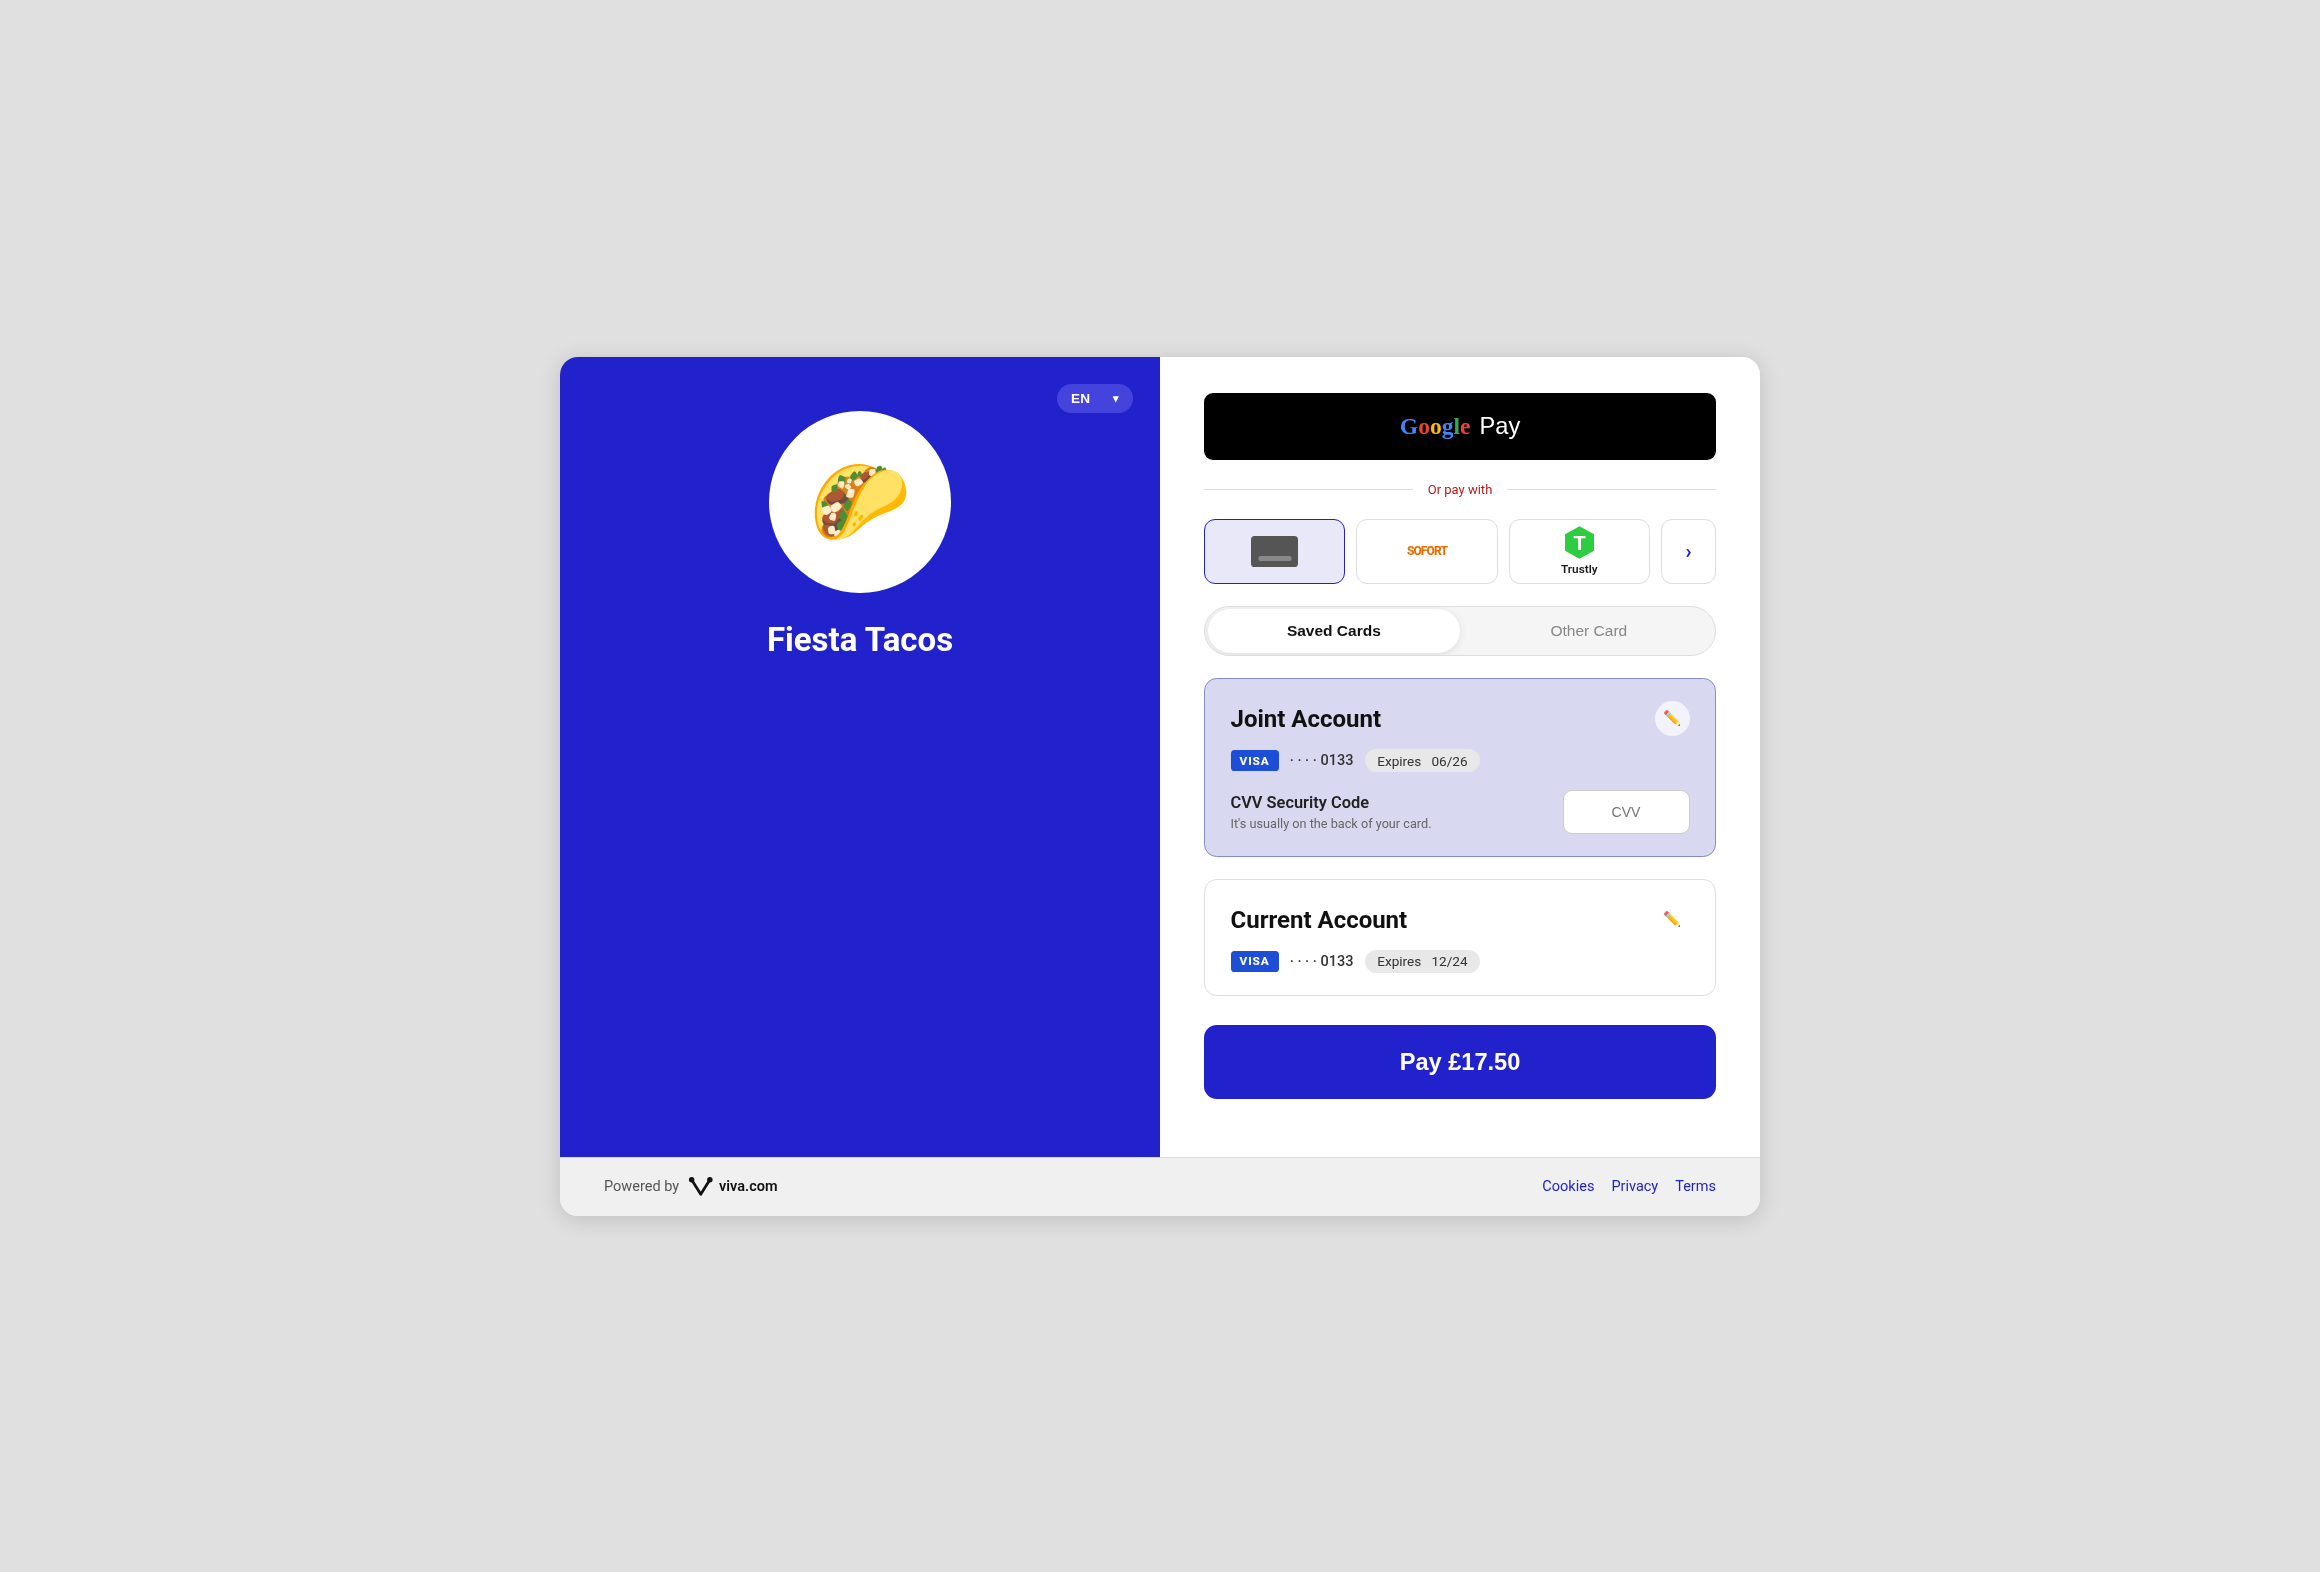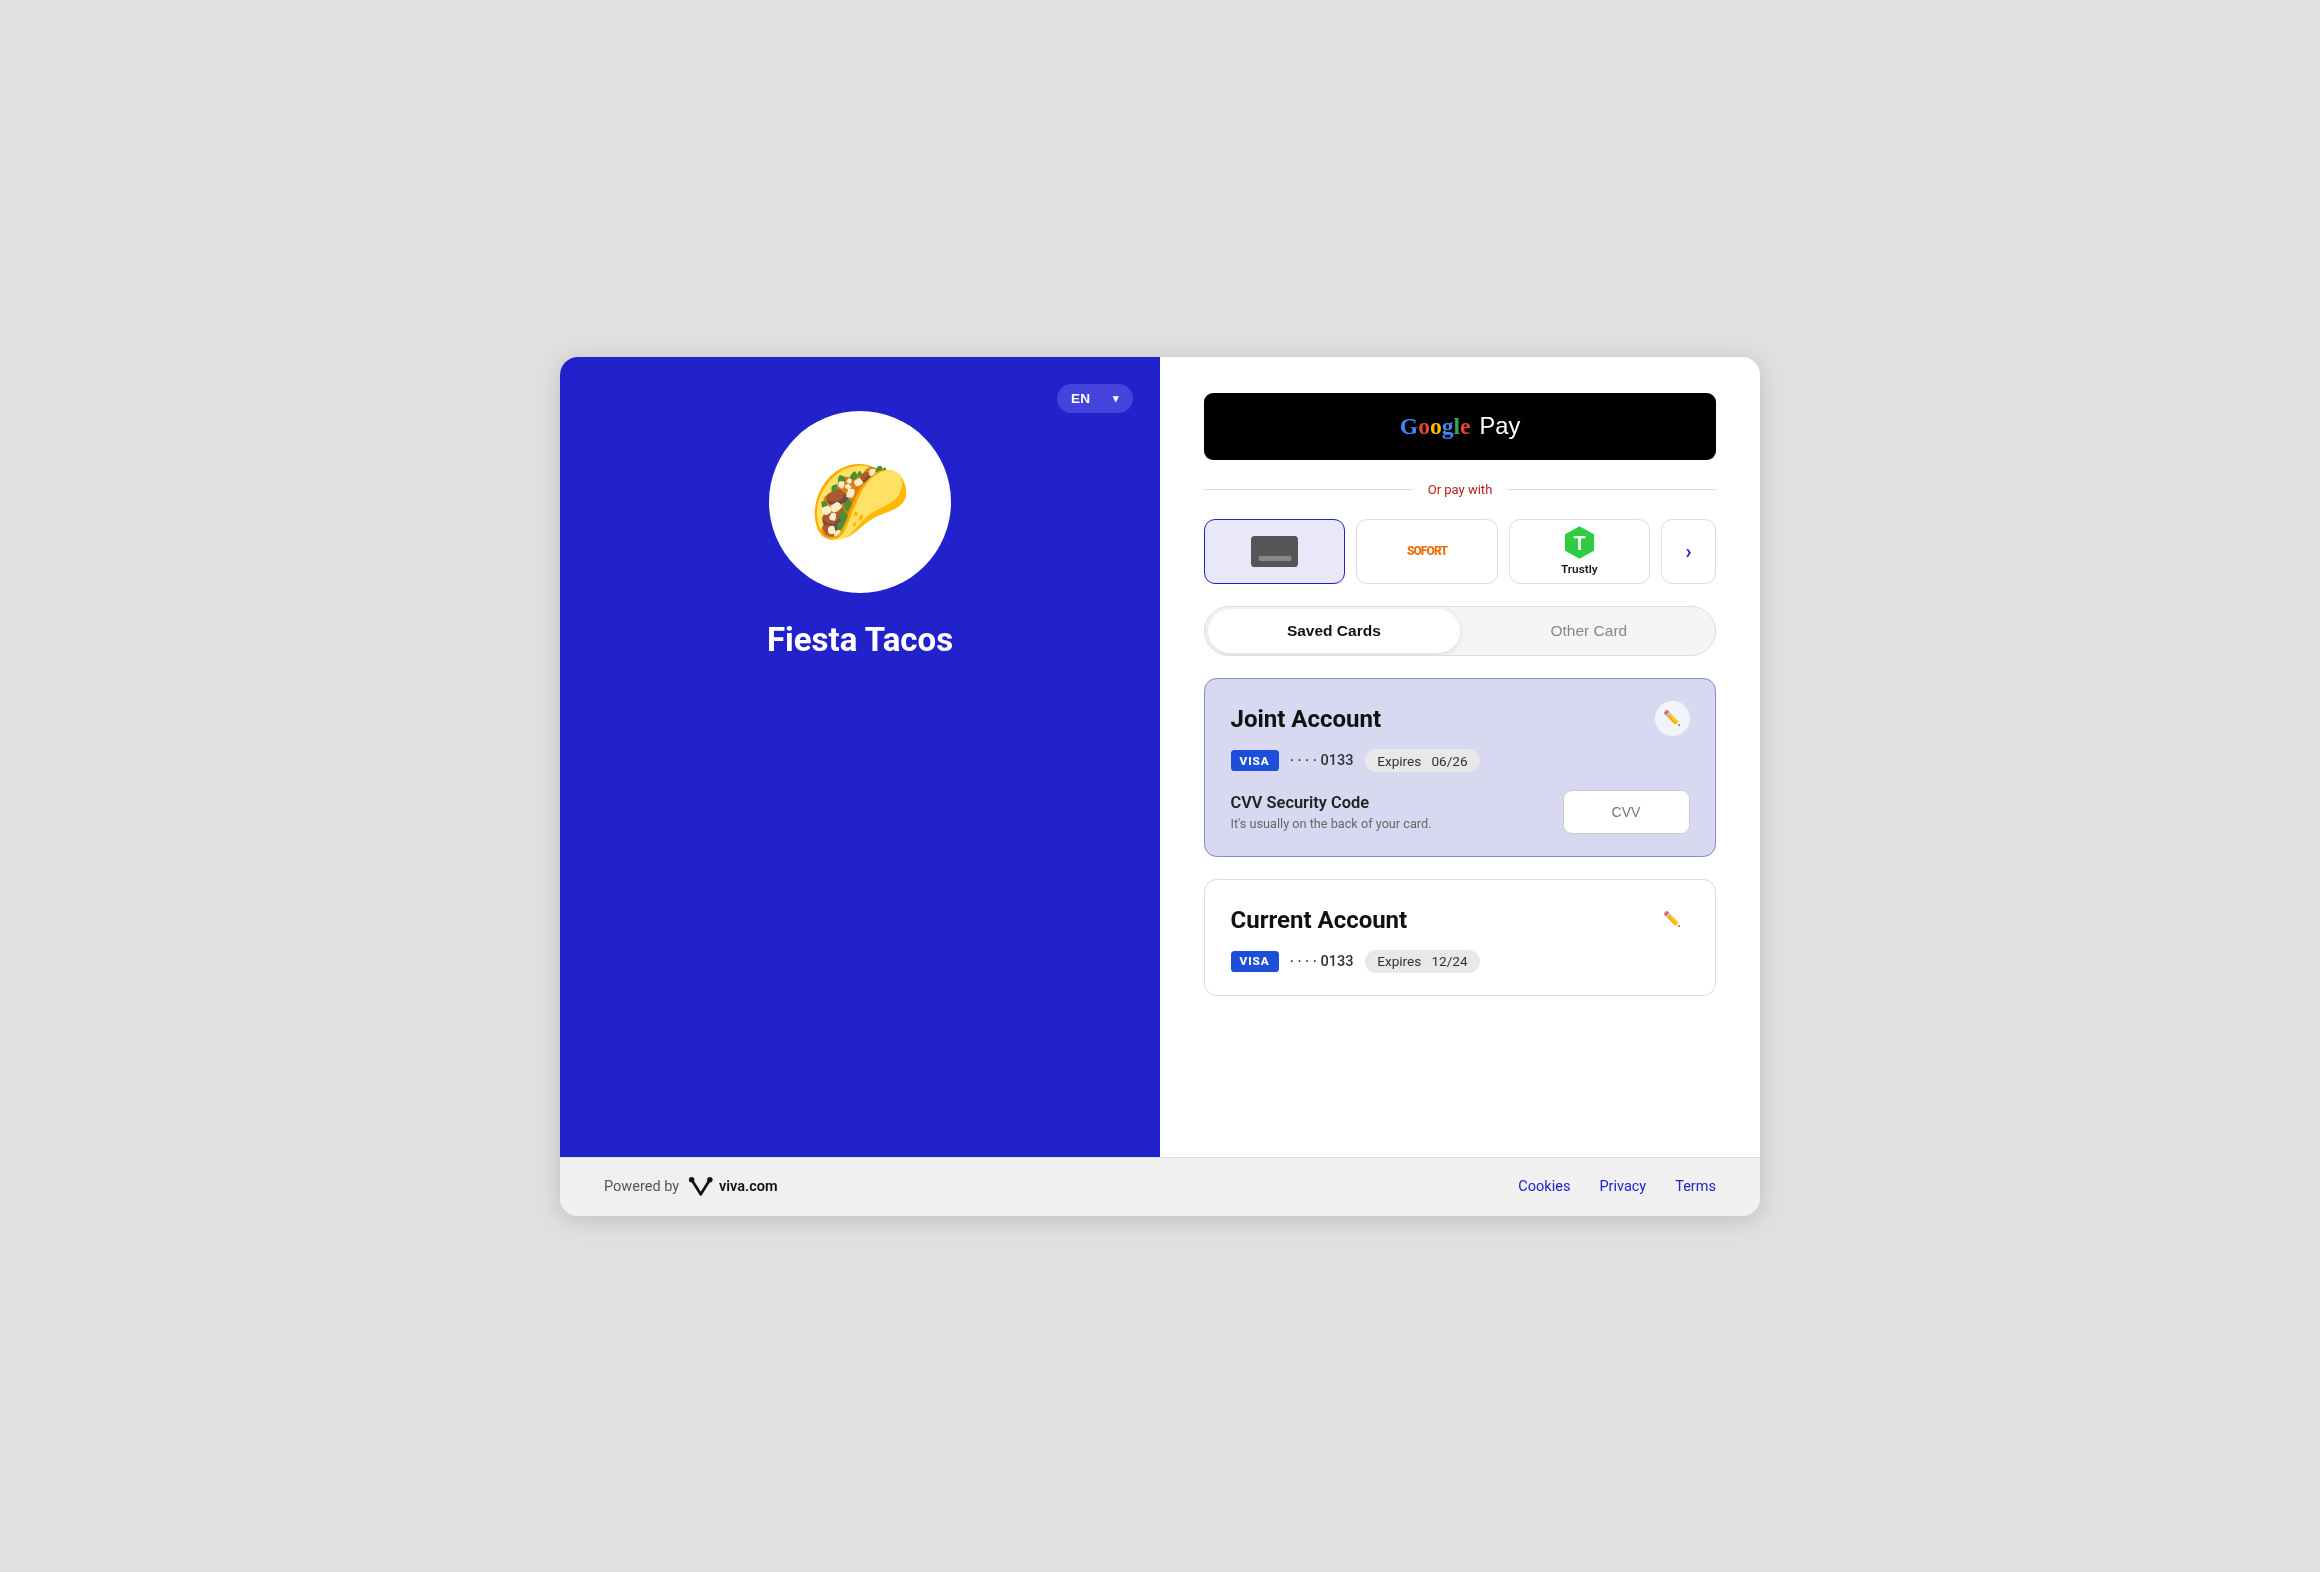--- a/index.html
+++ b/index.html
@@ -336,21 +336,21 @@
     }
     .viva-logo {
       display: flex;
       align-items: center;
       gap: 5.5px;
       font-weight: 600;
       color: #111;
     }
     .footer-links {
       display: flex;
-      gap: 29px;
+      gap: 17px;
     }
     .footer-link {
       color: #2222cc;
       font-size: 14.5px;
       text-decoration: none;
       cursor: pointer;
     }
   </style>
 </head>
 <body>
@@ -450,20 +450,21 @@
             <span>0133</span>
           </span>
           <span class="expiry-badge">
             <span>Expires</span>
             &nbsp;
             <span>12/24</span>
           </span>
         </div>
       </div>
 
+      <button class="pay-button">Pay £17.50</button>
 
     </div>
   </div>
 
   <div class="footer">
     <div class="powered-by">
       <span>Powered by</span>
       <div class="viva-logo">
         <svg width="25.5" height="22" viewBox="0 0 28 24">
           <path d="M4 4 L14 20 L24 4" stroke="#111" stroke-width="3" fill="none" stroke-linecap="round" stroke-linejoin="round"></path>

